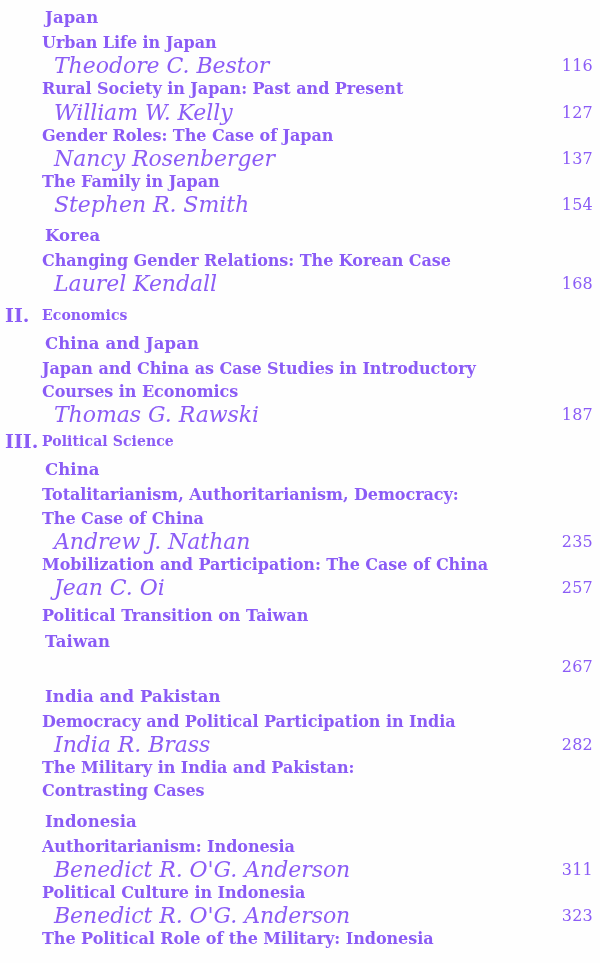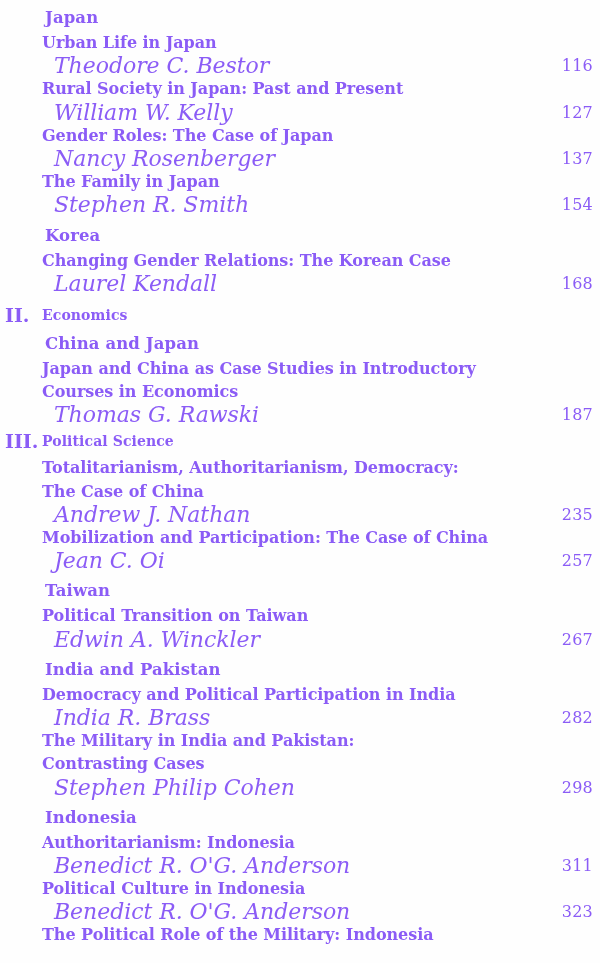--- a/index.html
+++ b/index.html
@@ -145,69 +145,67 @@
         <span class="txt">Courses in Economics</span>
       </div>
       <div class="row author">
         <span class="txt">Thomas G. Rawski</span>
         <span class="pg">187</span>
       </div>
       <div class="row part">
         <span class="num">III.</span>
         <span class="txt">Political Science</span>
       </div>
+      <div class="row region">
+        <span class="txt">China</span>
+      </div>
       <div class="row title">
         <span class="txt">Totalitarianism, Authoritarianism, Democracy:</span>
       </div>
       <div class="row title">
         <span class="txt">The Case of China</span>
       </div>
       <div class="row author">
         <span class="txt">Andrew J. Nathan</span>
         <span class="pg">235</span>
       </div>
       <div class="row title">
         <span class="txt">Mobilization and Participation: The Case of China</span>
       </div>
       <div class="row author">
         <span class="txt">Jean C. Oi</span>
         <span class="pg">257</span>
       </div>
       <div class="spacer-sm"></div>
+      <div class="row title">
+        <span class="txt">Political Transition on Taiwan</span>
+      </div>
       <div class="row region">
         <span class="txt">Taiwan</span>
       </div>
-      <div class="row title">
-        <span class="txt">Political Transition on Taiwan</span>
-      </div>
-      <div class="row author">
-        <span class="txt">Edwin A. Winckler</span>
+      <div class="row author">
         <span class="pg">267</span>
       </div>
       <div class="spacer-sm"></div>
       <div class="row region">
         <span class="txt">India and Pakistan</span>
       </div>
       <div class="row title">
         <span class="txt">Democracy and Political Participation in India</span>
       </div>
       <div class="row author">
         <span class="txt">India R. Brass</span>
         <span class="pg">282</span>
       </div>
       <div class="row title">
         <span class="txt">The Military in India and Pakistan:</span>
       </div>
       <div class="row title">
         <span class="txt">Contrasting Cases</span>
       </div>
-      <div class="row author">
-        <span class="txt">Stephen Philip Cohen</span>
-        <span class="pg">298</span>
-      </div>
       <div class="spacer-sm"></div>
       <div class="row region">
         <span class="txt">Indonesia</span>
       </div>
       <div class="row title">
         <span class="txt">Authoritarianism: Indonesia</span>
       </div>
       <div class="row author">
         <span class="txt">Benedict R. O'G. Anderson</span>
         <span class="pg">311</span>

